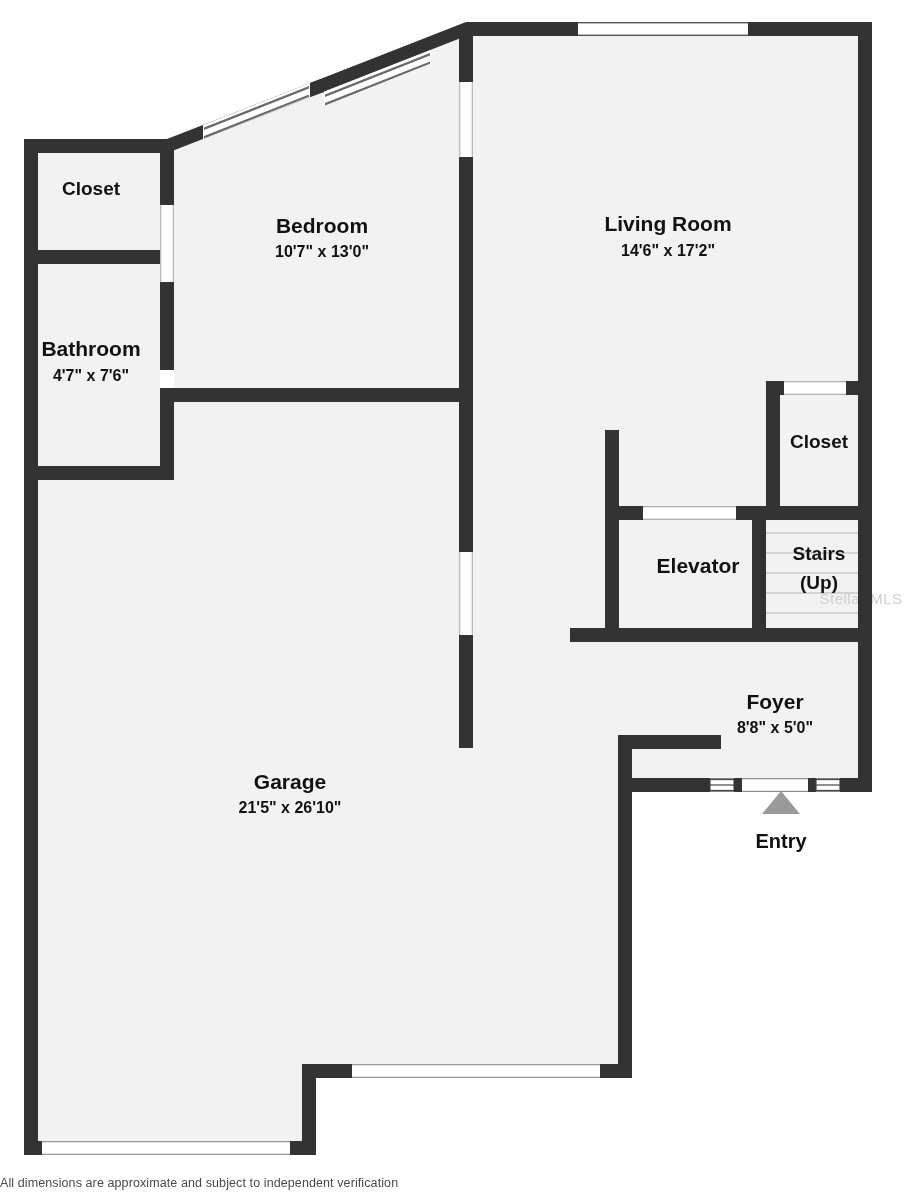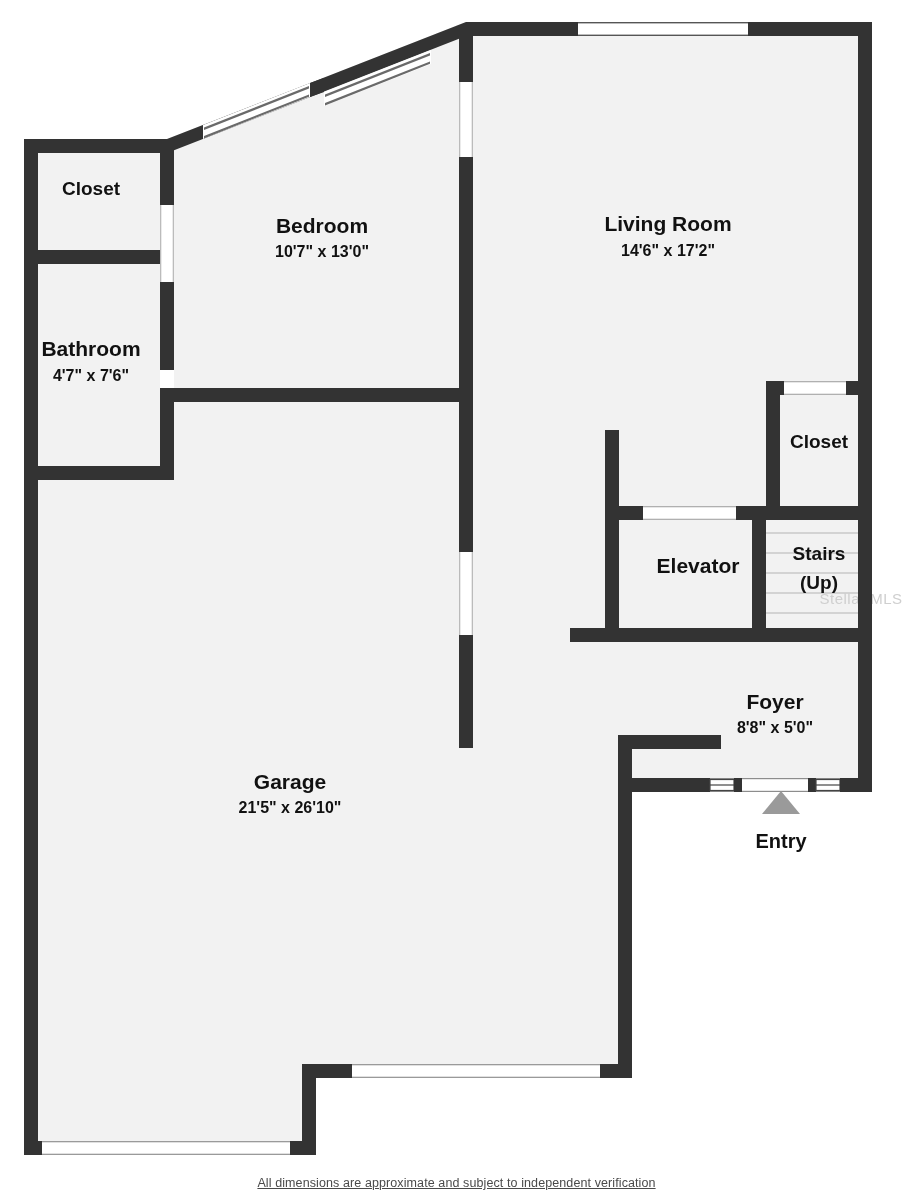--- a/index.html
+++ b/index.html
@@ -54,29 +54,28 @@
   .watermark-text {
     font-family: "Liberation Sans", "DejaVu Sans", sans-serif;
     font-size: 15px;
     fill: #cfcfcf;
     text-anchor: middle;
     dominant-baseline: middle;
     letter-spacing: 0.5px;
   }
   .footer-note {
     position: absolute;
-    left: 8px;
+    left: 0;
     right: 0;
     bottom: 10px;
-    text-align: center;
+    text-align: left;
     font-family: "Liberation Sans", "DejaVu Sans", sans-serif;
     font-size: 12.5px;
     color: #4a4a4a;
     letter-spacing: 0.1px;
-    text-decoration: underline;
   }
 </style>
 </head>
 <body>
 
 <div id="floorplan-root">
 
   <svg id="plan" viewBox="0 0 905 1200">
 
     <g>

